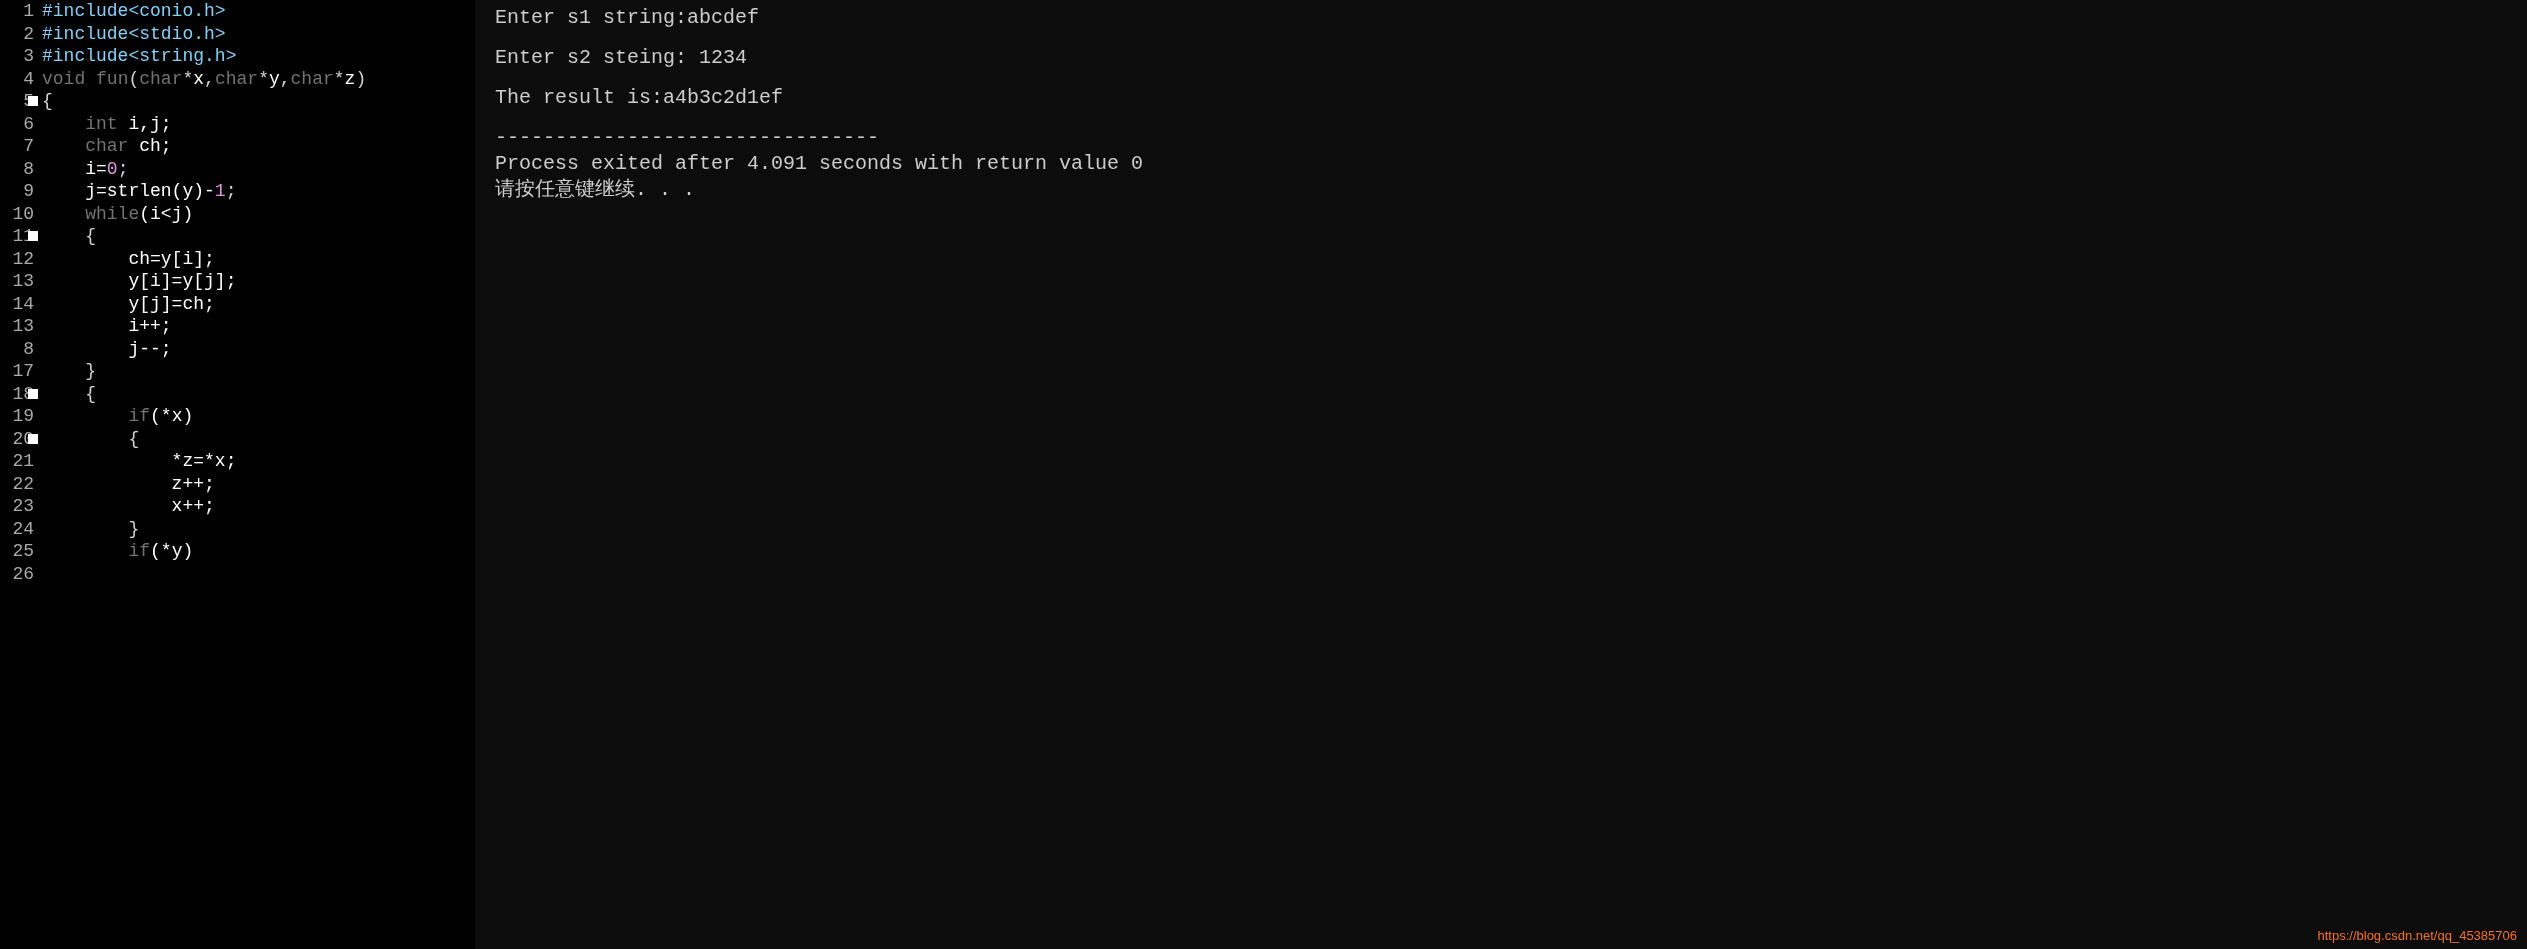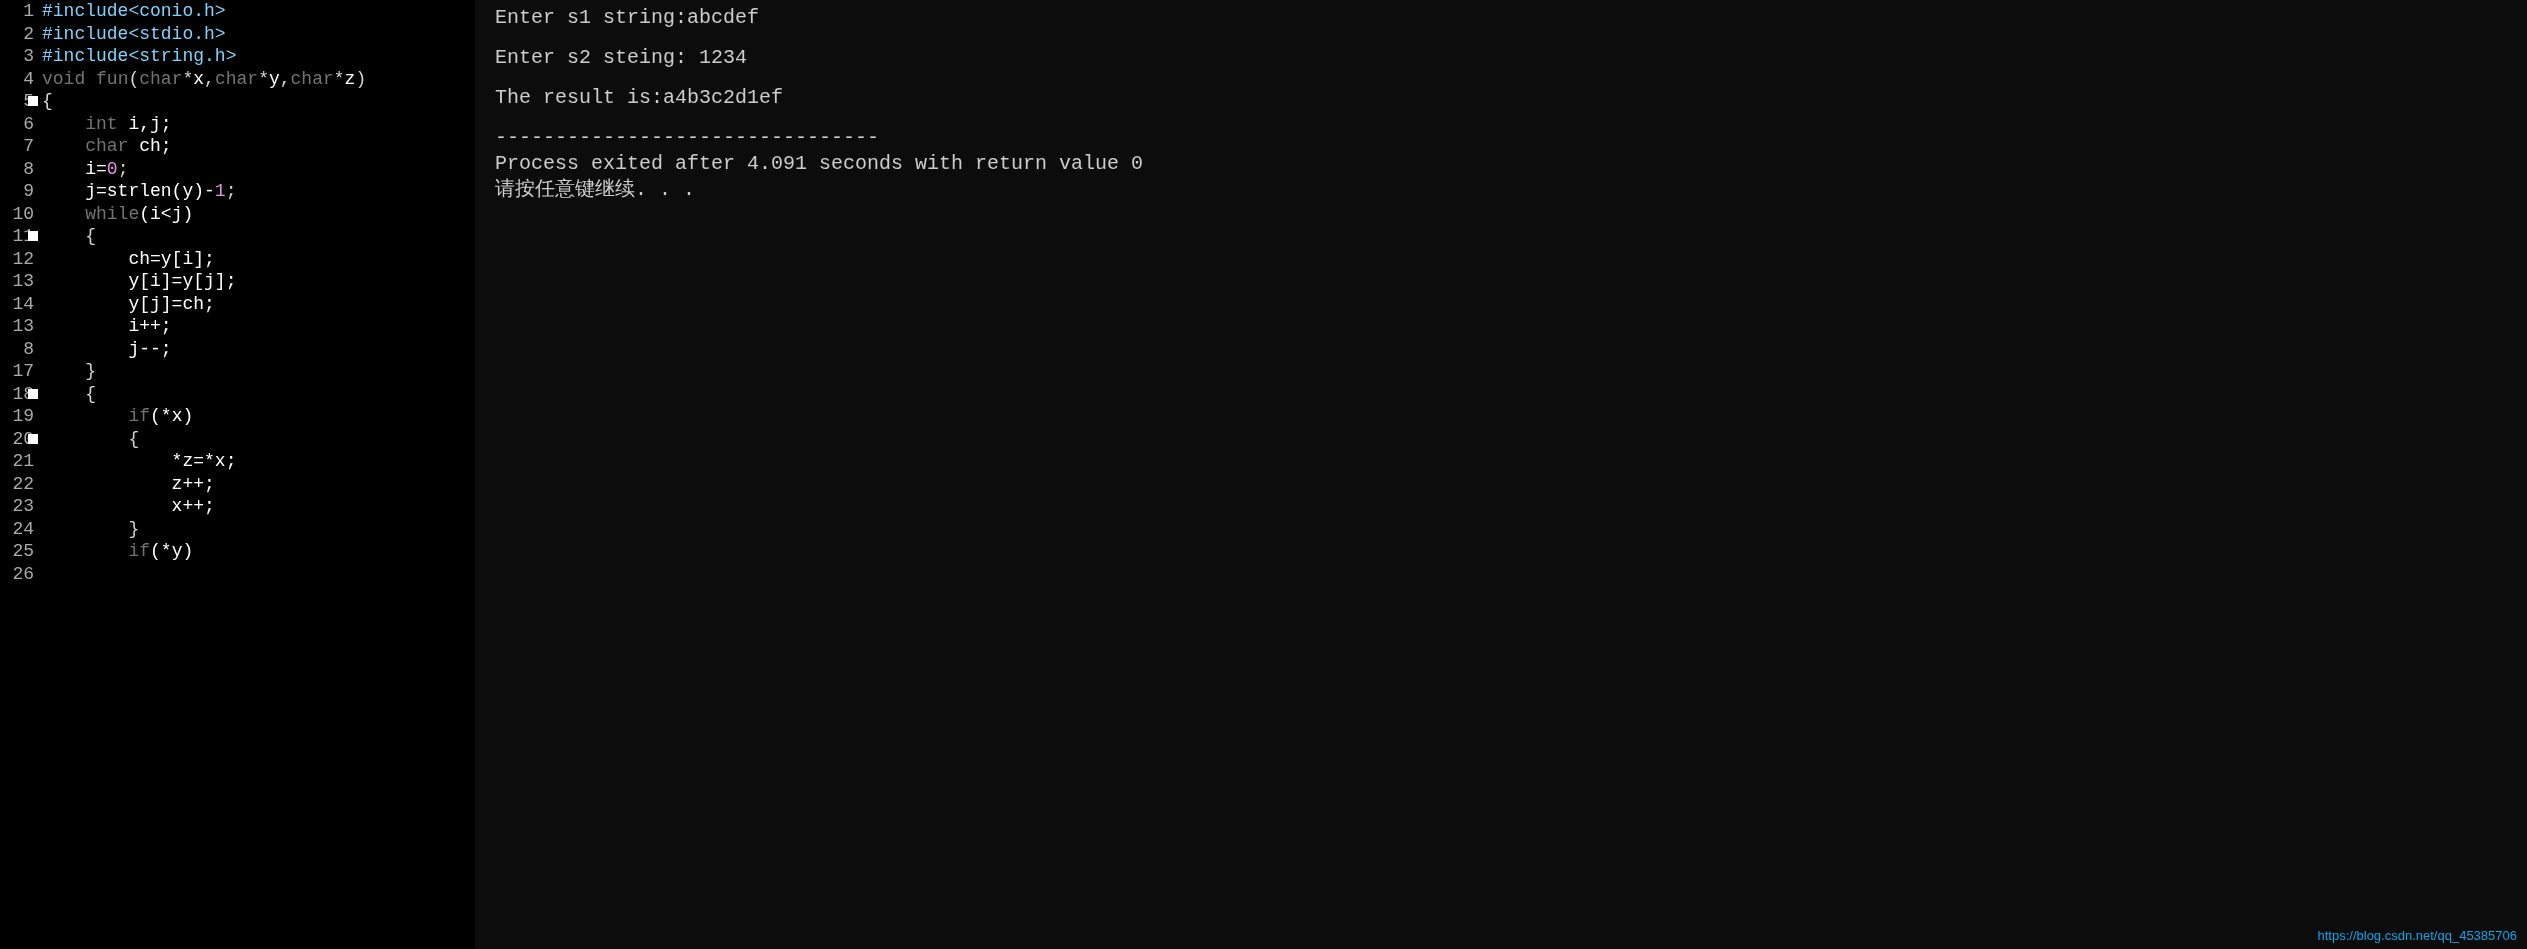--- a/index.html
+++ b/index.html
@@ -71,21 +71,21 @@
 .console-pane .out-line {
   line-height: 26px;
   white-space: pre;
   margin-bottom: 14px;
 }
 .console-pane .out-line.tight { margin-bottom: 0; }
 .watermark {
   position: absolute;
   right: 10px;
   bottom: 6px;
-  color: #0ea5e9;
+  color: #f97316;
   font-size: 13px;
   font-family: Arial, sans-serif;
 }
 </style>
 </head>
 <body>
 
 <div class="editor-pane">
   <div class="code-area">
     <div class="gutter" id="gutter">

